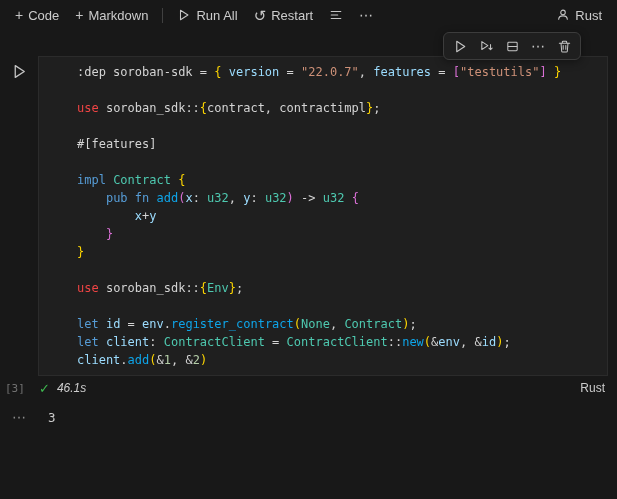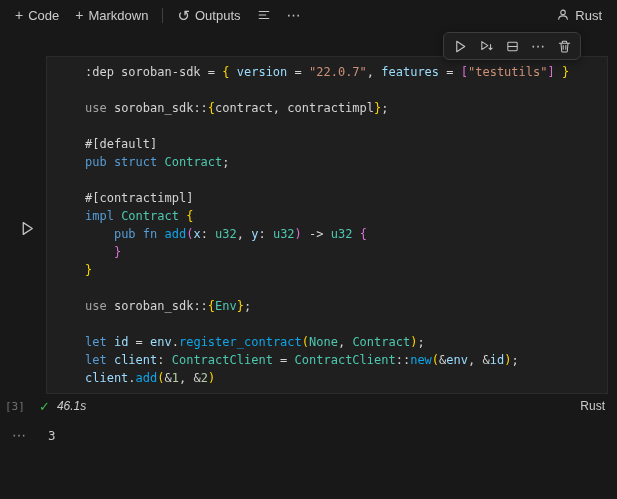--- a/index.html
+++ b/index.html
@@ -21,34 +21,34 @@
   
   .cell { position: relative; margin-top: 26px; }
   .cell-toolbar {
     position: absolute; top: -24px; right: 36px; z-index: 5;
     display: flex; align-items: center; gap: 2px; padding: 2px 4px;
     background: #1f1f1f; border: 1px solid #3c3c3c; border-radius: 6px;
     box-shadow: 0 2px 8px rgba(0,0,0,.4);
   }
   .ct-btn { width: 24px; height: 22px; display: flex; align-items: center; justify-content: center;
             border-radius: 4px; cursor: pointer; }
-  .cell-body { display: flex; align-items: center; margin-left: 8px; }
+  .cell-body { display: flex; align-items: flex-start; }
   .cell-gutter { width: 38px; flex: none; display: flex; justify-content: center;
                  align-items: flex-start; padding-top: 7px; }
   .run-btn { cursor: pointer; }
   .editor {
     flex: 1; margin-right: 9px; background: #1f1f1f; border: 1px solid #2b2b2b;
     padding: 6px 4px 6px 38px;
     font-family: "DejaVu Sans Mono", monospace; font-size: 12px; line-height: 18px;
     cursor: text;
   }
   .code-line { white-space: pre; height: 18px; }
   .tok-p  { color: #d4d4d4; }
   .tok-k  { color: #569cd6; }
-  .tok-u  { color: #a3a3a3; }
+  .tok-u  { color: #ef4444; }
   .tok-t  { color: #4ec9b0; }
   .tok-f  { color: #0ea5e9; }
   .tok-s  { color: #ce9178; }
   .tok-v  { color: #9cdcfe; }
   .tok-n  { color: #b5cea8; }
   .tok-b1 { color: #ffd700; }
   .tok-b2 { color: #da70d6; }
   
   .cell-status { display: flex; align-items: center; height: 24px; padding: 0 12px 0 5px;
                  font-size: 12px; color: #cccccc; }
@@ -69,22 +69,30 @@
   <div class="tb-item">
     <span class="glyph">+</span>
     <span>Code</span>
   </div>
   <div class="tb-item">
     <span class="glyph">+</span>
     <span>Markdown</span>
   </div>
   <div class="tb-sep"></div>
   <div class="tb-item">
+    <span class="icon">
+      <svg viewBox="0 0 16 16" width="14" height="14">
+          <path d="M4 2.5 L12.5 8 L4 13.5 Z" fill="none" stroke="#c5c5c5" stroke-width="1.2" stroke-linejoin="round"></path>
+        </svg>
+    </span>
+    <span>Run All</span>
+  </div>
+  <div class="tb-item">
     <span class="glyph big">↺</span>
-    <span>Outputs</span>
+    <span>Restart</span>
   </div>
   <div class="tb-item">
     <span class="icon">
       <svg viewBox="0 0 16 16" width="14" height="14">
           <path d="M2.5 4 h11 M2.5 8 h7.5 M2.5 12 h11" fill="none" stroke="#c5c5c5" stroke-width="1.2" stroke-linecap="round"></path>
         </svg>
     </span>
   </div>
   <div class="tb-item">
     <span class="glyph">⋯</span>
@@ -146,26 +154,25 @@
             <path d="M4 2.5 L12.5 8 L4 13.5 Z" fill="none" stroke="#c5c5c5" stroke-width="1.2" stroke-linejoin="round"></path>
           </svg>
       </span>
     </div>
     <div class="editor">
       <div>
           <div class="code-line"><span class="tok-p">:dep soroban-sdk = </span><span class="tok-b1">{</span><span class="tok-p"> </span><span class="tok-v">version</span><span class="tok-p"> = </span><span class="tok-s">"22.0.7"</span><span class="tok-p">, </span><span class="tok-v">features</span><span class="tok-p"> = </span><span class="tok-b2">[</span><span class="tok-s">"testutils"</span><span class="tok-b2">]</span><span class="tok-p"> </span><span class="tok-b1">}</span></div>
           <div class="code-line"></div>
           <div class="code-line"><span class="tok-u">use </span><span class="tok-p">soroban_sdk::</span><span class="tok-b1">{</span><span class="tok-p">contract, contractimpl</span><span class="tok-b1">}</span><span class="tok-p">;</span></div>
           <div class="code-line"></div>
-          <div class="code-line"><span class="tok-p">#[default]</span></div>
-          <div class="code-line"><span class="tok-k">pub struct </span><span class="tok-t">Contract</span><span class="tok-p">;</span></div>
+          <div class="code-line"><span class="tok-p">#[features]</span></div>
           <div class="code-line"></div>
-          <div class="code-line"><span class="tok-p">#[contractimpl]</span></div>
           <div class="code-line"><span class="tok-k">impl </span><span class="tok-t">Contract</span><span class="tok-p"> </span><span class="tok-b1">{</span></div>
           <div class="code-line"><span class="tok-p">    </span><span class="tok-k">pub fn </span><span class="tok-f">add</span><span class="tok-b2">(</span><span class="tok-v">x</span><span class="tok-p">: </span><span class="tok-t">u32</span><span class="tok-p">, </span><span class="tok-v">y</span><span class="tok-p">: </span><span class="tok-t">u32</span><span class="tok-b2">)</span><span class="tok-p"> -&gt; </span><span class="tok-t">u32</span><span class="tok-p"> </span><span class="tok-b2">{</span></div>
+          <div class="code-line"><span class="tok-p">        </span><span class="tok-v">x</span><span class="tok-p">+</span><span class="tok-v">y</span></div>
           <div class="code-line"><span class="tok-p">    </span><span class="tok-b2">}</span></div>
           <div class="code-line"><span class="tok-b1">}</span></div>
           <div class="code-line"></div>
           <div class="code-line"><span class="tok-u">use </span><span class="tok-p">soroban_sdk::</span><span class="tok-b1">{</span><span class="tok-t">Env</span><span class="tok-b1">}</span><span class="tok-p">;</span></div>
           <div class="code-line"></div>
           <div class="code-line"><span class="tok-k">let </span><span class="tok-v">id</span><span class="tok-p"> = </span><span class="tok-v">env</span><span class="tok-p">.</span><span class="tok-f">register_contract</span><span class="tok-b1">(</span><span class="tok-t">None</span><span class="tok-p">, </span><span class="tok-t">Contract</span><span class="tok-b1">)</span><span class="tok-p">;</span></div>
           <div class="code-line"><span class="tok-k">let </span><span class="tok-v">client</span><span class="tok-p">: </span><span class="tok-t">ContractClient</span><span class="tok-p"> = </span><span class="tok-t">ContractClient</span><span class="tok-p">::</span><span class="tok-f">new</span><span class="tok-b1">(</span><span class="tok-p">&amp;</span><span class="tok-v">env</span><span class="tok-p">, &amp;</span><span class="tok-v">id</span><span class="tok-b1">)</span><span class="tok-p">;</span></div>
           <div class="code-line"><span class="tok-v">client</span><span class="tok-p">.</span><span class="tok-f">add</span><span class="tok-b1">(</span><span class="tok-p">&amp;</span><span class="tok-n">1</span><span class="tok-p">, &amp;</span><span class="tok-n">2</span><span class="tok-b1">)</span></div>
         </div>
     </div>

